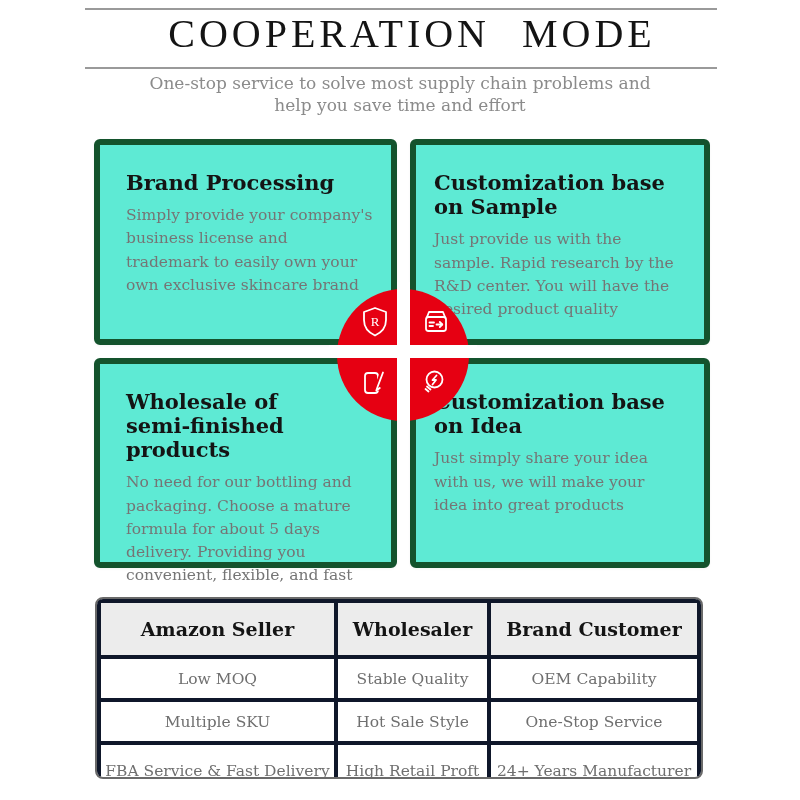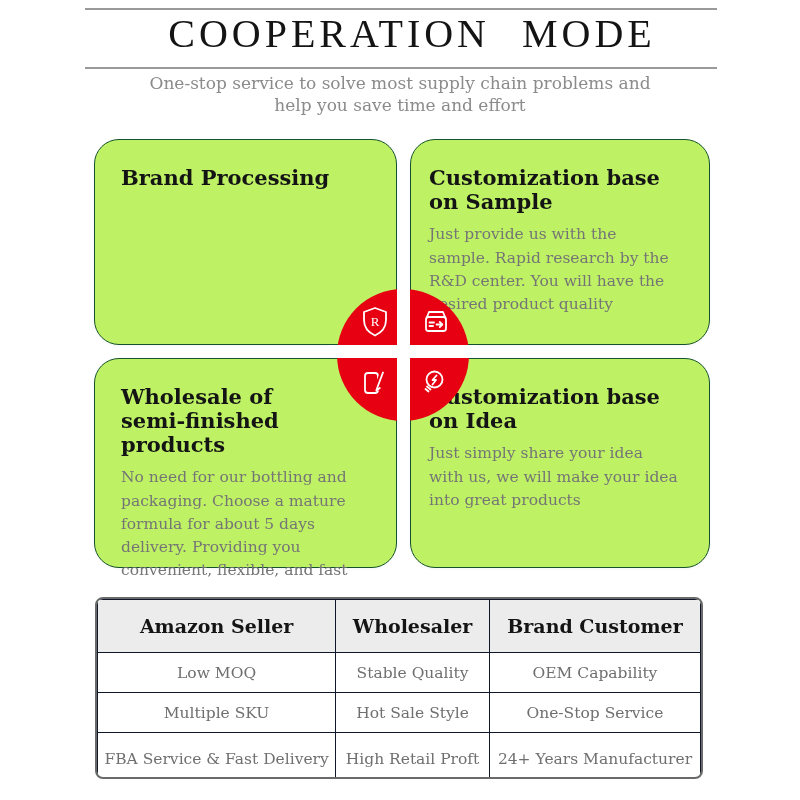--- a/index.html
+++ b/index.html
@@ -13,41 +13,41 @@
   .big-title{position:absolute;top:14px;left:0;width:800px;text-align:center;
              font-family:"Liberation Serif",serif;font-size:40px;font-weight:400;
              letter-spacing:4px;word-spacing:18px;color:#141414;line-height:1;margin-left:12px;}
   .subtitle{position:absolute;top:72px;left:0;width:800px;text-align:center;
             font-size:17px;color:#8b8b8b;line-height:22px;}
 
   
   .cards{position:absolute;left:94px;top:139px;width:616px;
          display:grid;grid-template-columns:303px 300px;grid-template-rows:206px 210px;
          column-gap:13px;row-gap:13px;}
-  .card{background:#bef264;border:1px solid #14532d;border-radius:25px;
+  .card{background:#5eead4;border:6px solid #14532d;border-radius:6px;
         box-shadow:0 1px 3px rgba(0,0,0,0.04);box-sizing:border-box;}
   .card.left{padding:26px 18px 0 26px;text-align:left;}
   .card.right{padding:26px 28px 0 18px;text-align:left;}
   .card-title{font-size:21px;font-weight:bold;color:#141414;line-height:1.15;margin:0 0 9px 0;}
   .card-body{font-size:15.5px;color:#757575;line-height:1.5;margin:0;}
 
   
   .circle{position:absolute;left:337px;top:289px;width:132px;height:132px;border-radius:50%;
           background:#e60012;z-index:2;}
   .bar{position:absolute;background:#ffffff;z-index:3;}
   .bar-v{left:397px;top:282px;width:13px;height:148px;}
   .bar-h{left:329px;top:345px;width:148px;height:13px;}
   .q-icon{position:absolute;z-index:4;}
   .q-icon svg{display:block;}
 
   
   .table-wrap{position:absolute;left:95px;top:597px;width:608px;height:182px;
               border:2px solid #6a6a6a;border-radius:8px;overflow:hidden;box-sizing:border-box;}
   table{width:100%;height:100%;border-collapse:collapse;table-layout:fixed;}
-  th,td{border:1px solid #0f172a;text-align:center;vertical-align:middle;}
+  th,td{border:4px solid #0f172a;text-align:center;vertical-align:middle;}
   th{height:50px;background:#ececec;font-size:19px;font-weight:bold;color:#141414;}
   td{height:37px;font-size:15.5px;color:#6f6f6f;font-weight:normal;}
   tr.last td{height:49px;margin-top:40px;}
   col.c1{width:39.5%;} col.c2{width:25.5%;} col.c3{width:35%;}
 </style>
 </head>
 <body>
 
 <div class="page">
 
@@ -58,20 +58,21 @@
     <div>One-stop service to solve most supply chain problems and</div>
     <div>help you save time and effort</div>
   </div>
 
   <div class="cards">
 
     <div class="card left">
       <p class="card-title">
         <span>Brand Processing</span>
       </p>
+      <p class="card-body">Simply provide your company's business license and trademark to easily own your own exclusive skincare brand</p>
     </div>
 
     <div class="card right">
       <p class="card-title">
         <span>Customization base</span><br>
         <span>on Sample</span>
       </p>
       <p class="card-body">Just provide us with the sample. Rapid research by the R&amp;D center. You will have the desired product quality</p>
     </div>
 

